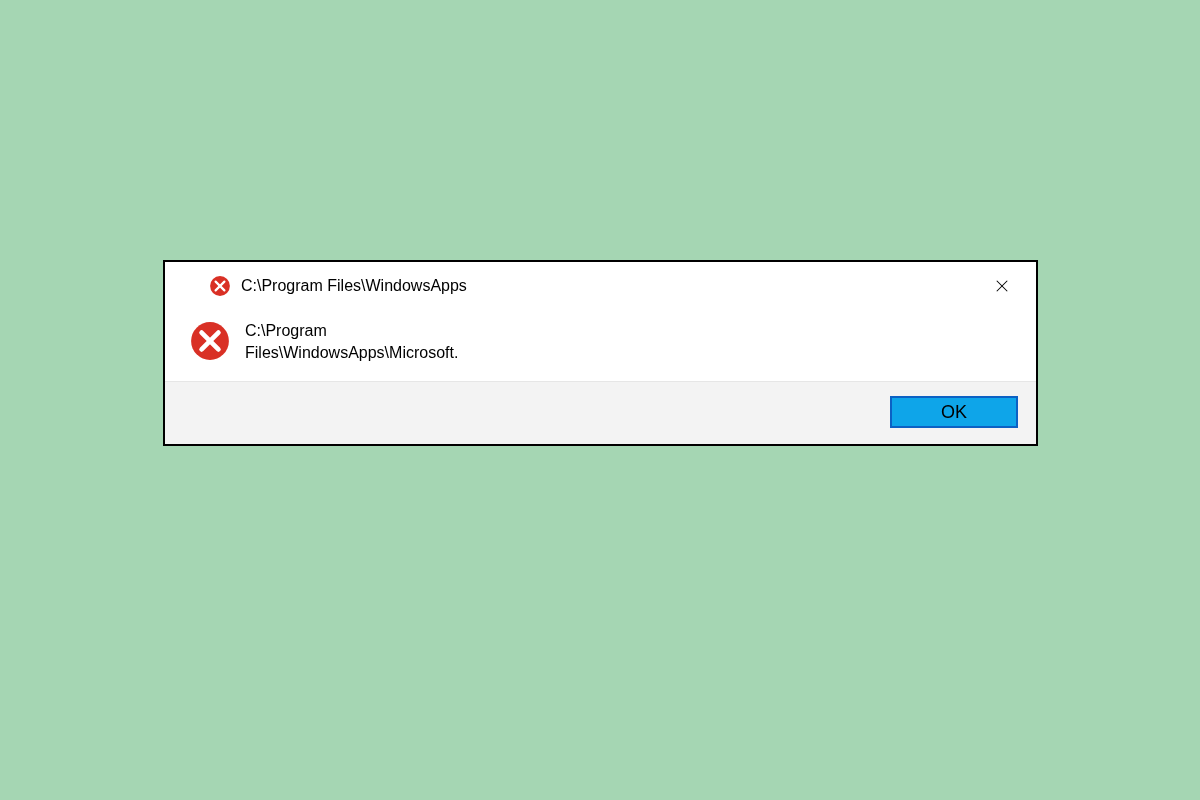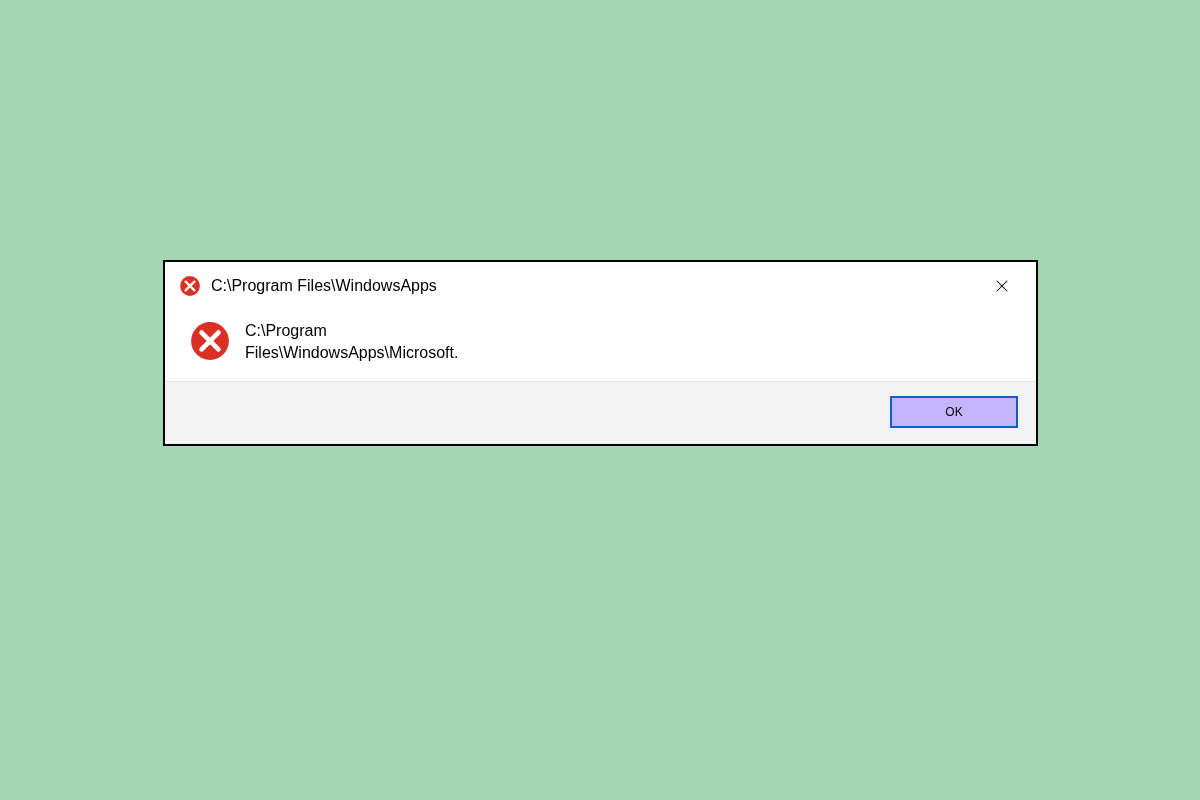--- a/index.html
+++ b/index.html
@@ -22,20 +22,21 @@
       left: 163px;
       top: 260px;
       width: 875px;
       background: #ffffff;
       border: 2px solid #000;
     }
     .titlebar {
       display: flex;
       align-items: center;
       padding: 10px 14px 8px 14px;
+      margin-left: 30px;
     }
     .titlebar-icon {
       width: 22px;
       height: 22px;
       flex-shrink: 0;
       margin-right: 10px;
     }
     .titlebar-text {
       flex: 1;
       font-size: 16px;
@@ -90,26 +91,26 @@
     .footer {
       border-top: 1px solid #e6e6e6;
       background: #f3f3f3;
       padding: 14px 18px 16px 18px;
       display: flex;
       justify-content: flex-end;
     }
     .ok-btn {
       min-width: 128px;
       height: 32px;
-      background: #c4b5fd;
+      background: #0ea5e9;
       border: 2px solid #0b61c4;
       display: flex;
       align-items: center;
       justify-content: center;
-      font-size: 12px;
+      font-size: 18px;
       color: #000;
       cursor: pointer;
     }
     svg { display: block; }
   </style>
 </head>
 <body>
 
 <div class="dialog">
 

